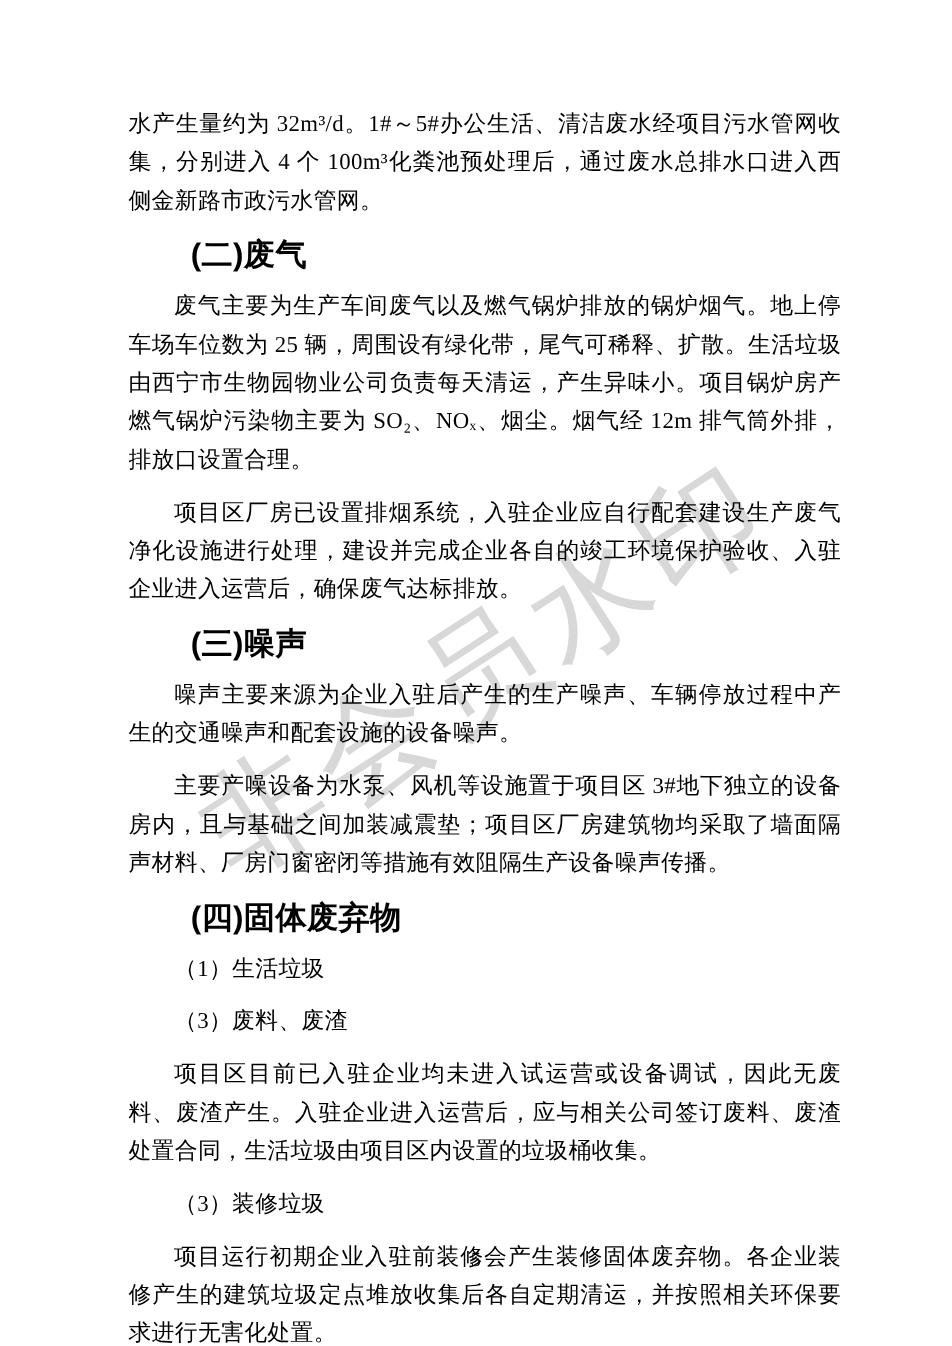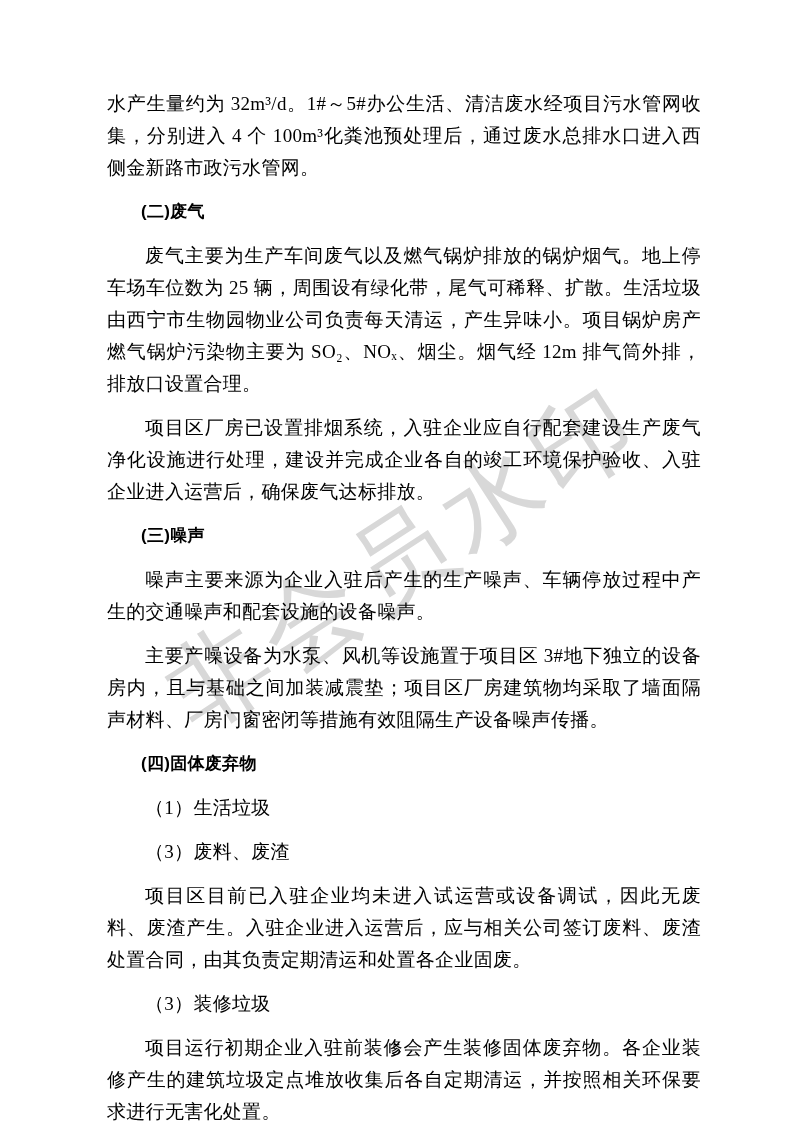--- a/index.html
+++ b/index.html
@@ -47,21 +47,21 @@
   .para {
     text-indent: 2em;
   }
   .para-cont {
     text-indent: 0;
   }
   .heading {
     text-indent: 2em;
     font-weight: 700;
     font-family: "Liberation Sans", sans-serif;
-    font-size: 17px;
+    font-size: 26px;
   }
   .subheading {
     text-indent: 2em;
   }
   .page-number {
     position: absolute;
     left: 0;
     top: 1038px;
     width: 100%;
     text-align: center;
@@ -81,20 +81,20 @@
     <p class="para-cont">水产生量约为 32m³/d。1#～5#办公生活、清洁废水经项目污水管网收集，分别进入 4 个 100m³化粪池预处理后，通过废水总排水口进入西侧金新路市政污水管网。</p>
     <p class="heading">(二)废气</p>
     <p class="para">废气主要为生产车间废气以及燃气锅炉排放的锅炉烟气。地上停车场车位数为 25 辆，周围设有绿化带，尾气可稀释、扩散。生活垃圾由西宁市生物园物业公司负责每天清运，产生异味小。项目锅炉房产燃气锅炉污染物主要为 SO₂、NOₓ、烟尘。烟气经 12m 排气筒外排，排放口设置合理。</p>
     <p class="para">项目区厂房已设置排烟系统，入驻企业应自行配套建设生产废气净化设施进行处理，建设并完成企业各自的竣工环境保护验收、入驻企业进入运营后，确保废气达标排放。</p>
     <p class="heading">(三)噪声</p>
     <p class="para">噪声主要来源为企业入驻后产生的生产噪声、车辆停放过程中产生的交通噪声和配套设施的设备噪声。</p>
     <p class="para">主要产噪设备为水泵、风机等设施置于项目区 3#地下独立的设备房内，且与基础之间加装减震垫；项目区厂房建筑物均采取了墙面隔声材料、厂房门窗密闭等措施有效阻隔生产设备噪声传播。</p>
     <p class="heading">(四)固体废弃物</p>
     <p class="subheading">（1）生活垃圾</p>
     <p class="subheading">（3）废料、废渣</p>
-    <p class="para">项目区目前已入驻企业均未进入试运营或设备调试，因此无废料、废渣产生。入驻企业进入运营后，应与相关公司签订废料、废渣处置合同，由其负责定期清运和处置各企业固废。</p>
+    <p class="para">项目区目前已入驻企业均未进入试运营或设备调试，因此无废料、废渣产生。入驻企业进入运营后，应与相关公司签订废料、废渣处置合同，生活垃圾由项目区内设置的垃圾桶收集。</p>
     <p class="subheading">（3）装修垃圾</p>
     <p class="para">项目运行初期企业入驻前装修会产生装修固体废弃物。各企业装修产生的建筑垃圾定点堆放收集后各自定期清运，并按照相关环保要求进行无害化处置。</p>
   </div>
 
   <div class="page-number">5</div>
 
 </div>
 
 </body></html>

